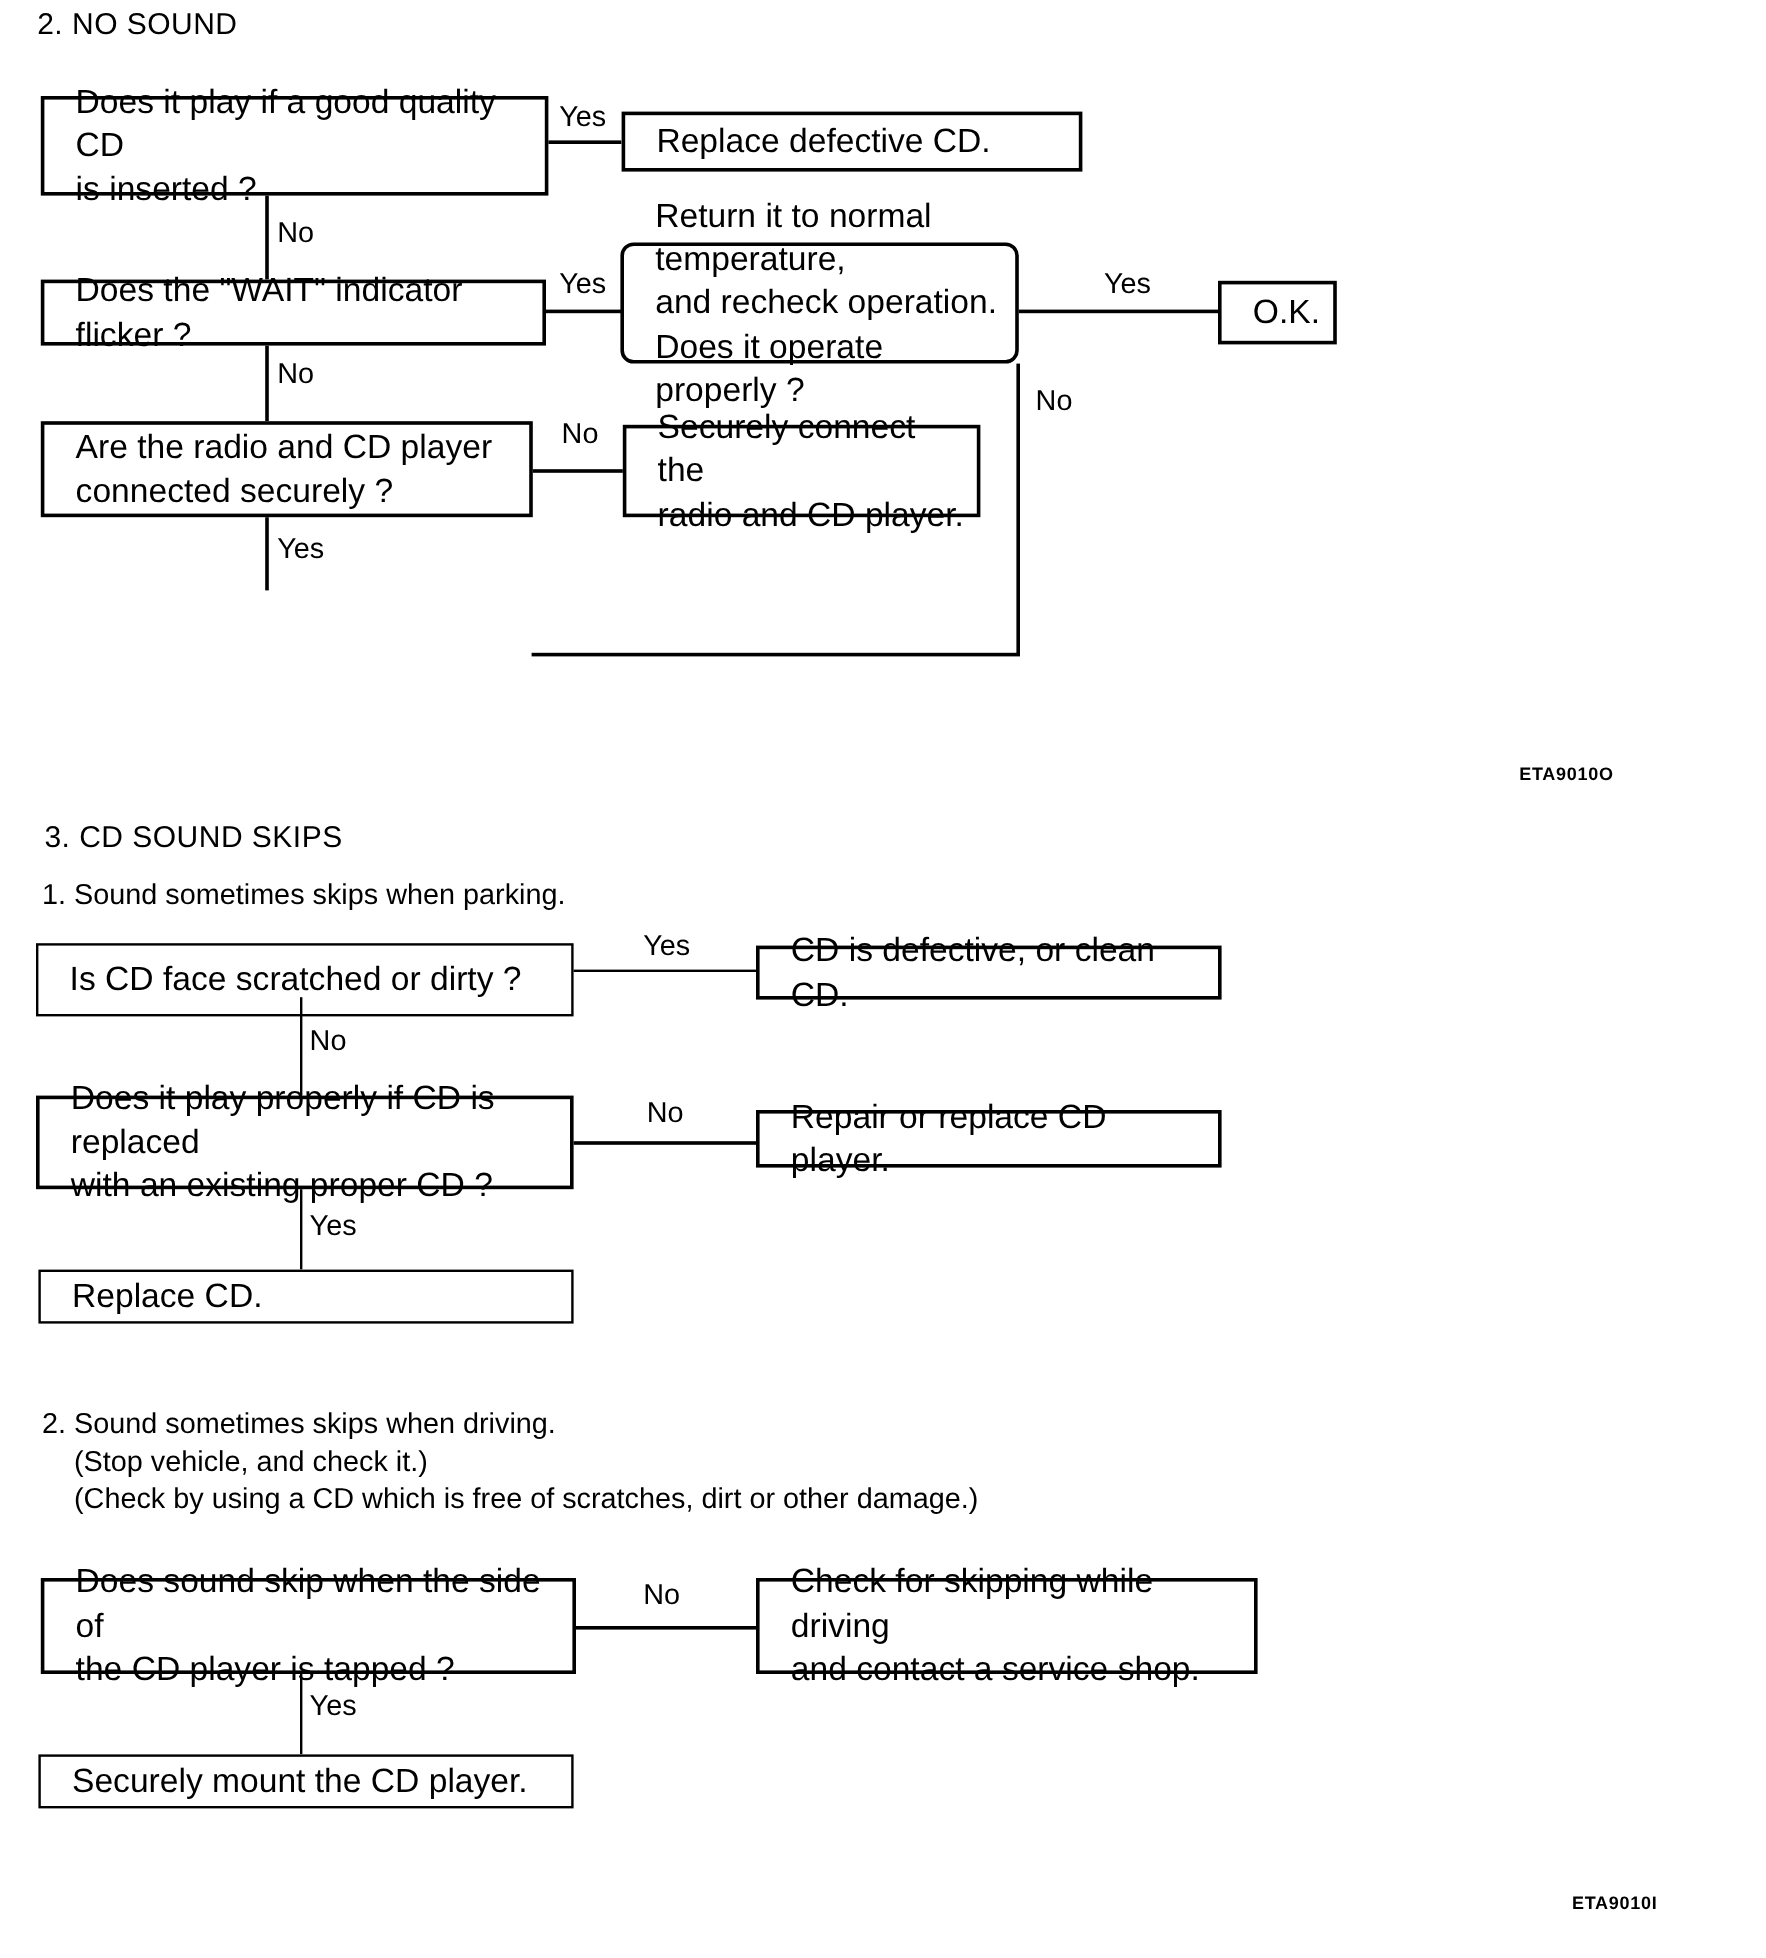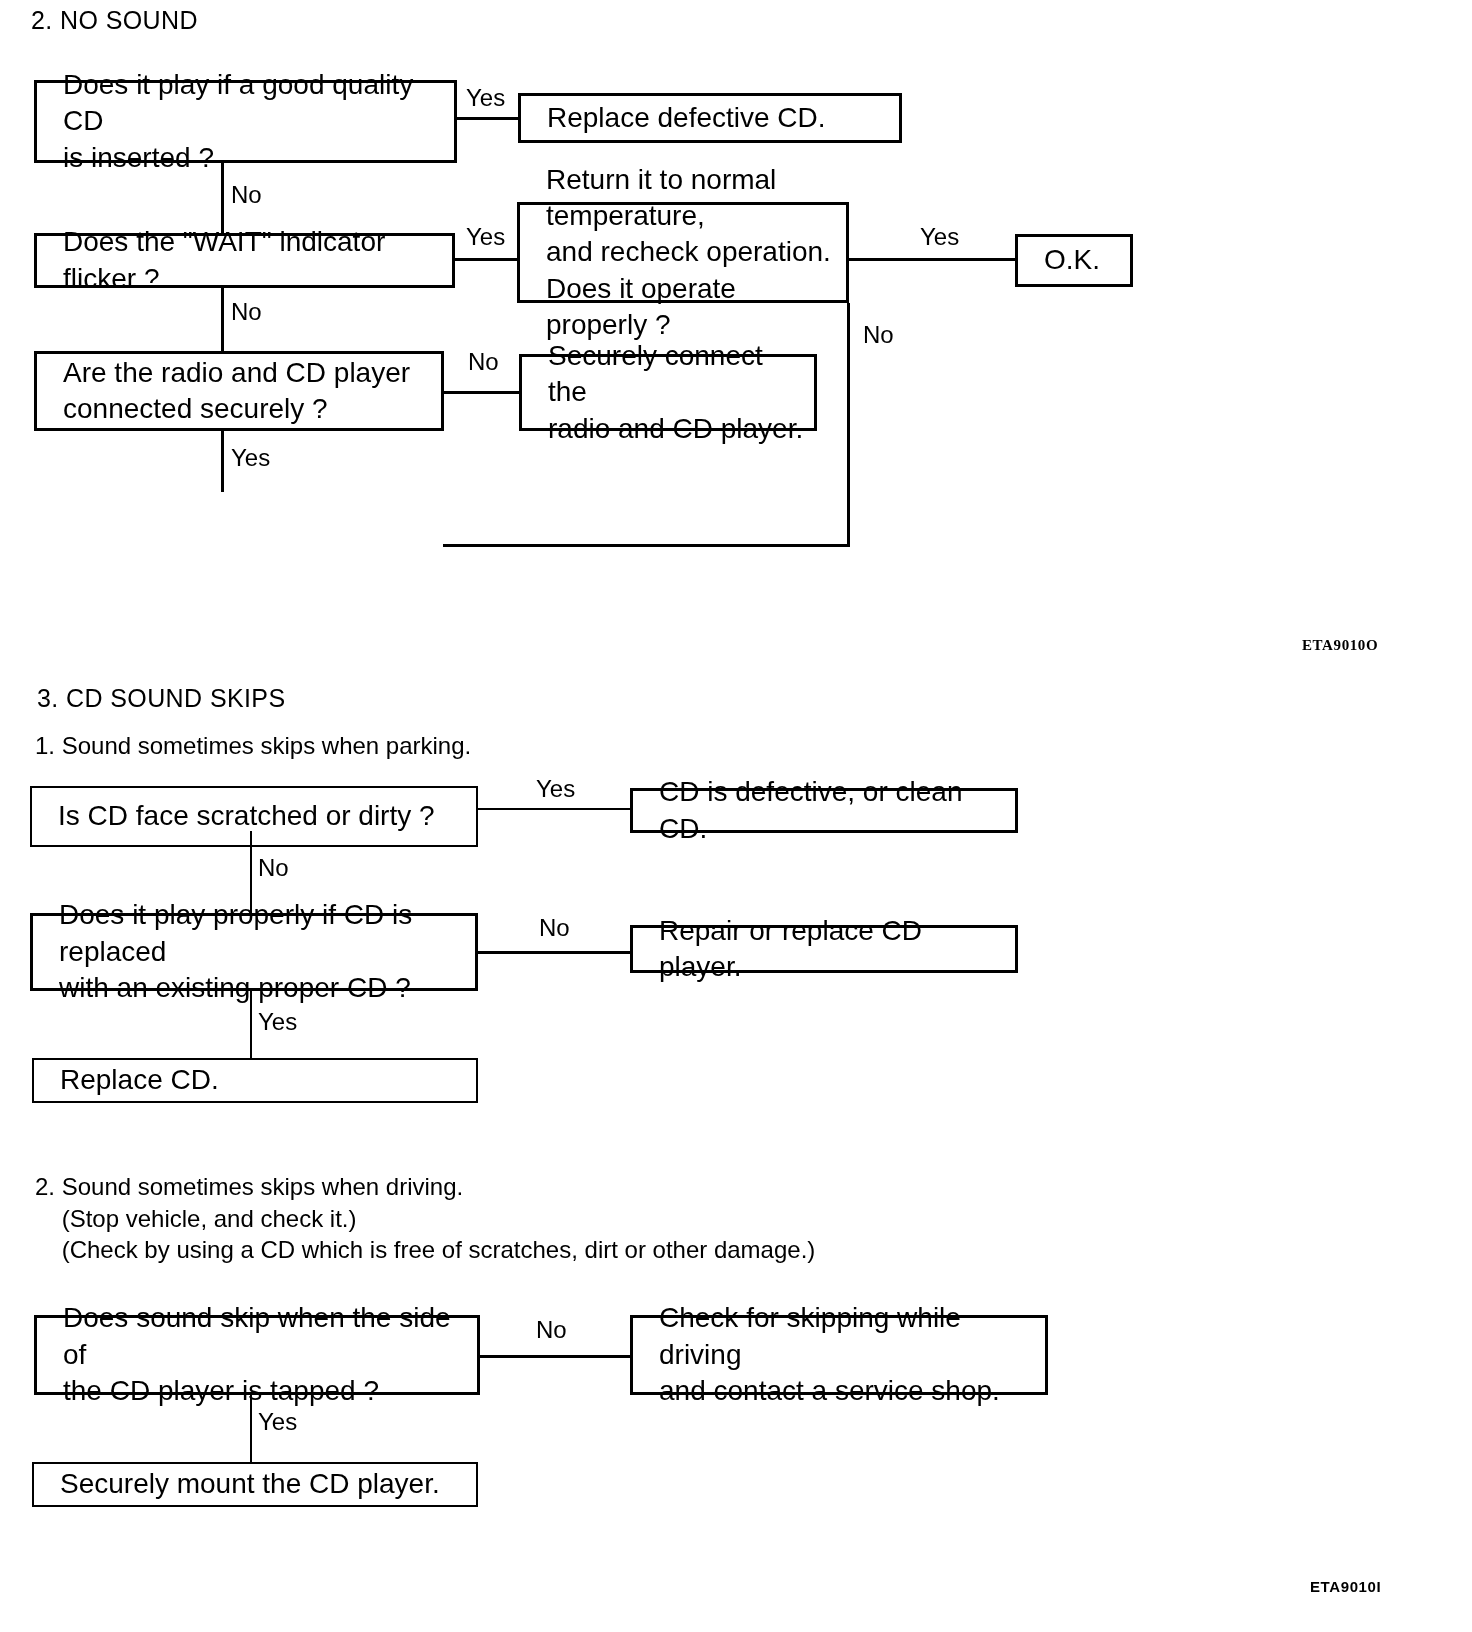--- a/index.html
+++ b/index.html
@@ -103,30 +103,30 @@
   <div class="vline" style="left:221px; top:163px; height:70px;"></div>
   <div class="blabel" style="left:231px; top:183px;">No</div>
 
   <div class="fbox" style="left:34px; top:233px; width:421px; height:55px;">
     <span class="txt">Does the "WAIT" indicator flicker ?</span>
   </div>
 
   <div class="hline" style="left:455px; top:258px; width:77px;"></div>
   <div class="blabel" style="left:466px; top:225px;">Yes</div>
 
-  <div class="fbox" style="left:517px; top:202px; width:332px; height:101px;">
+  <div class="fbox" style="left:517px; top:202px; width:332px; height:101px;border-radius:11px;">
     <span class="txt">Return it to normal temperature,
 and recheck operation.
 Does it operate properly ?</span>
   </div>
 
   <div class="hline" style="left:849px; top:258px; width:166px;"></div>
   <div class="blabel" style="left:920px; top:225px;">Yes</div>
 
-  <div class="fbox" style="left:1015px; top:234px; width:118px; height:53px;">
+  <div class="fbox" style="left:1015px; top:234px; width:99px; height:53px;">
     <span class="txt">O.K.</span>
   </div>
 
   <div class="vline" style="left:847px; top:303px; height:243px;"></div>
   <div class="blabel" style="left:863px; top:323px;">No</div>
   <div class="hline" style="left:443px; top:544px; width:407px;"></div>
 
   <div class="vline" style="left:221px; top:288px; height:63px;"></div>
   <div class="blabel" style="left:231px; top:300px;">No</div>
 
@@ -140,21 +140,21 @@
 
   <div class="fbox" style="left:519px; top:354px; width:298px; height:77px;">
     <span class="txt">Securely connect the
 radio and CD player.</span>
   </div>
 
   <div class="vline" style="left:221px; top:431px; height:61px;"></div>
   <div class="blabel" style="left:231px; top:446px;">Yes</div>
 
 
-  <div class="abs figref" style="left:1302px; top:637px;font-family:Liberation Serif, serif;">ETA9010O</div>
+  <div class="abs figref" style="left:1266px; top:637px;">ETA9010O</div>
 
   <div class="abs heading" style="left:37px; top:684px;">3. CD SOUND SKIPS</div>
 
   <div class="abs subheading" style="left:35px; top:730px;">1. Sound sometimes skips when parking.</div>
 
   <div class="fbox thin" style="left:30px; top:786px; width:448px; height:61px;">
     <span class="txt">Is CD face scratched or dirty ?</span>
   </div>
 
   <div class="hline t2" style="left:478px; top:808px; width:153px;"></div>

